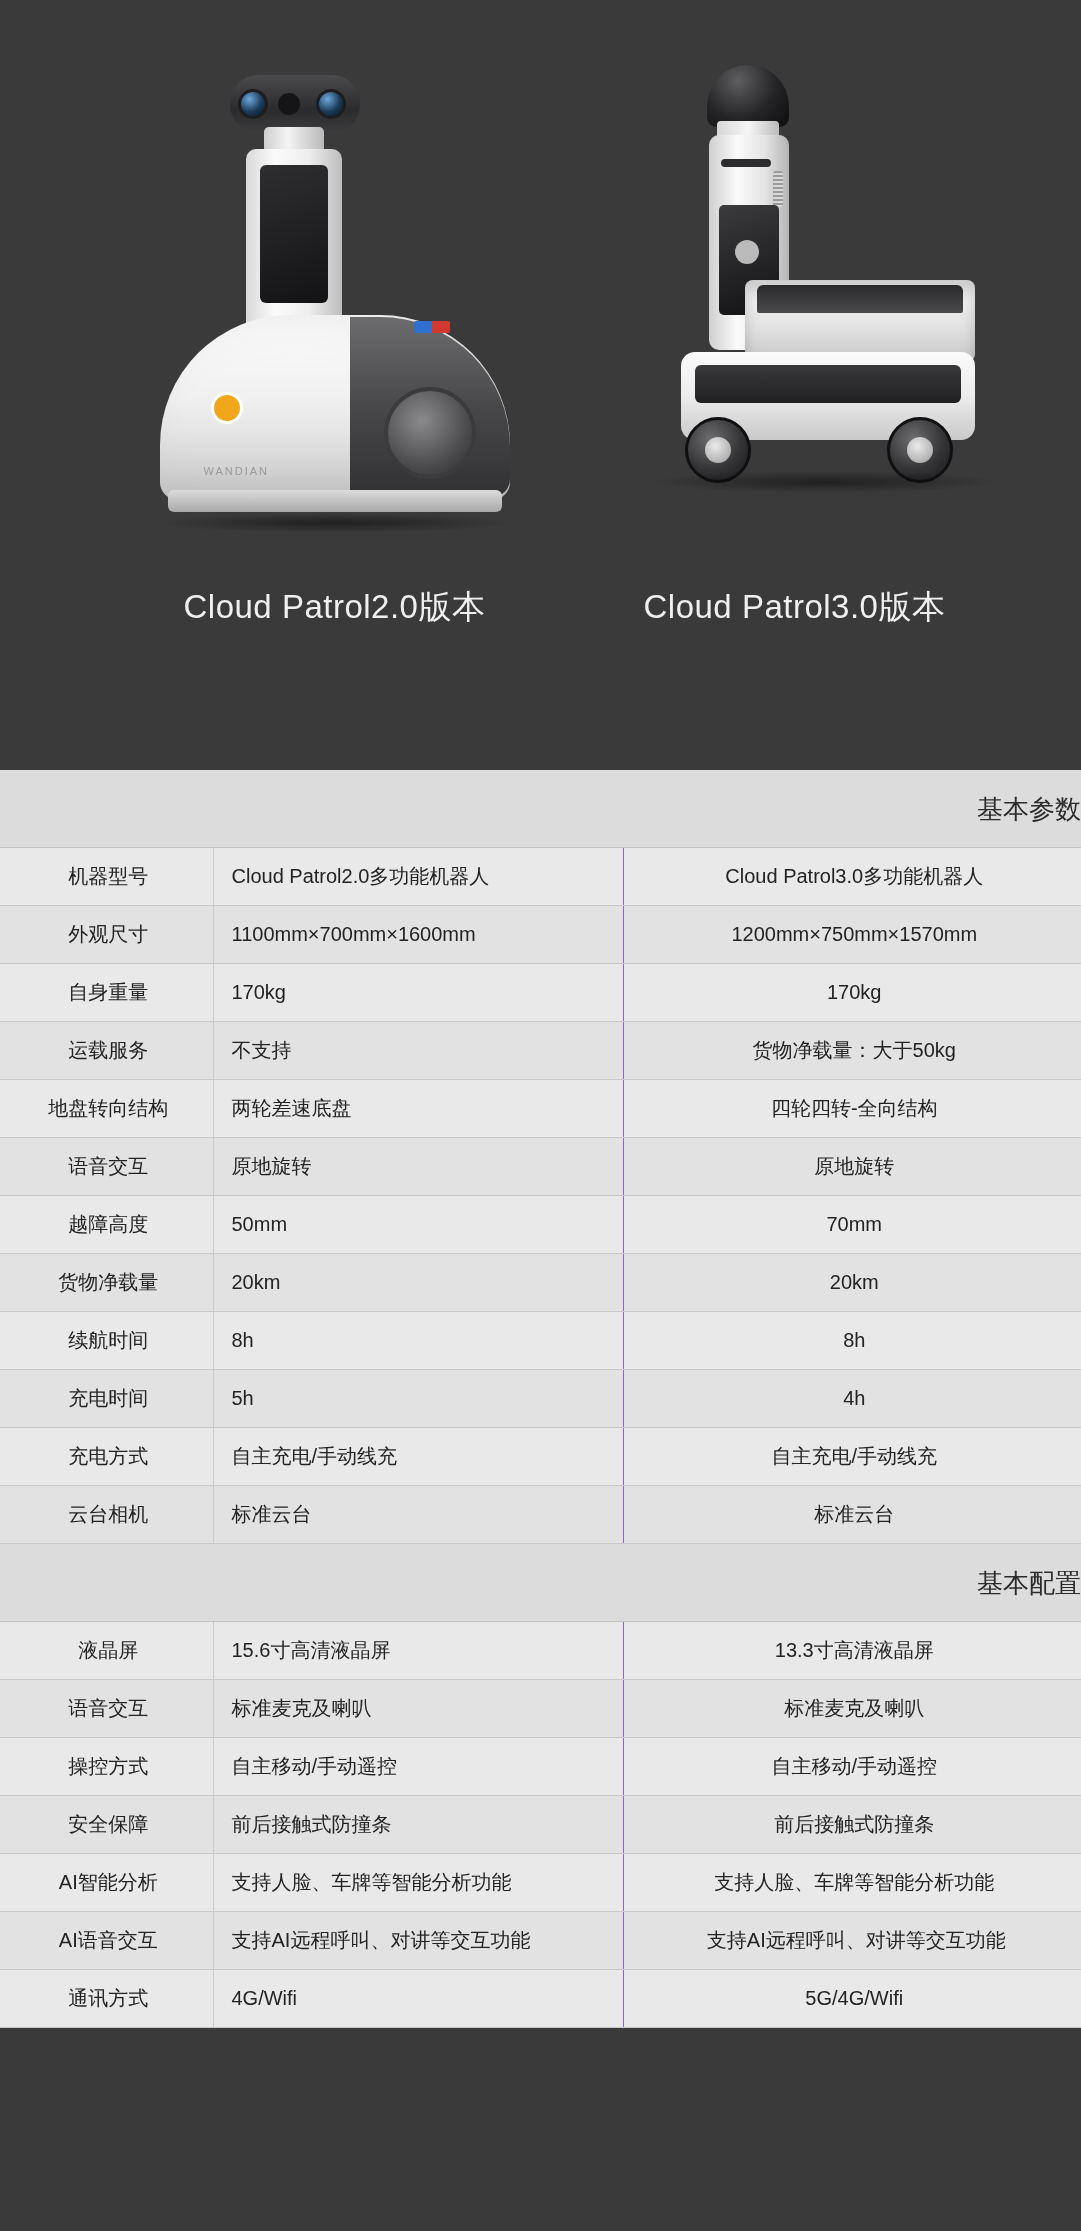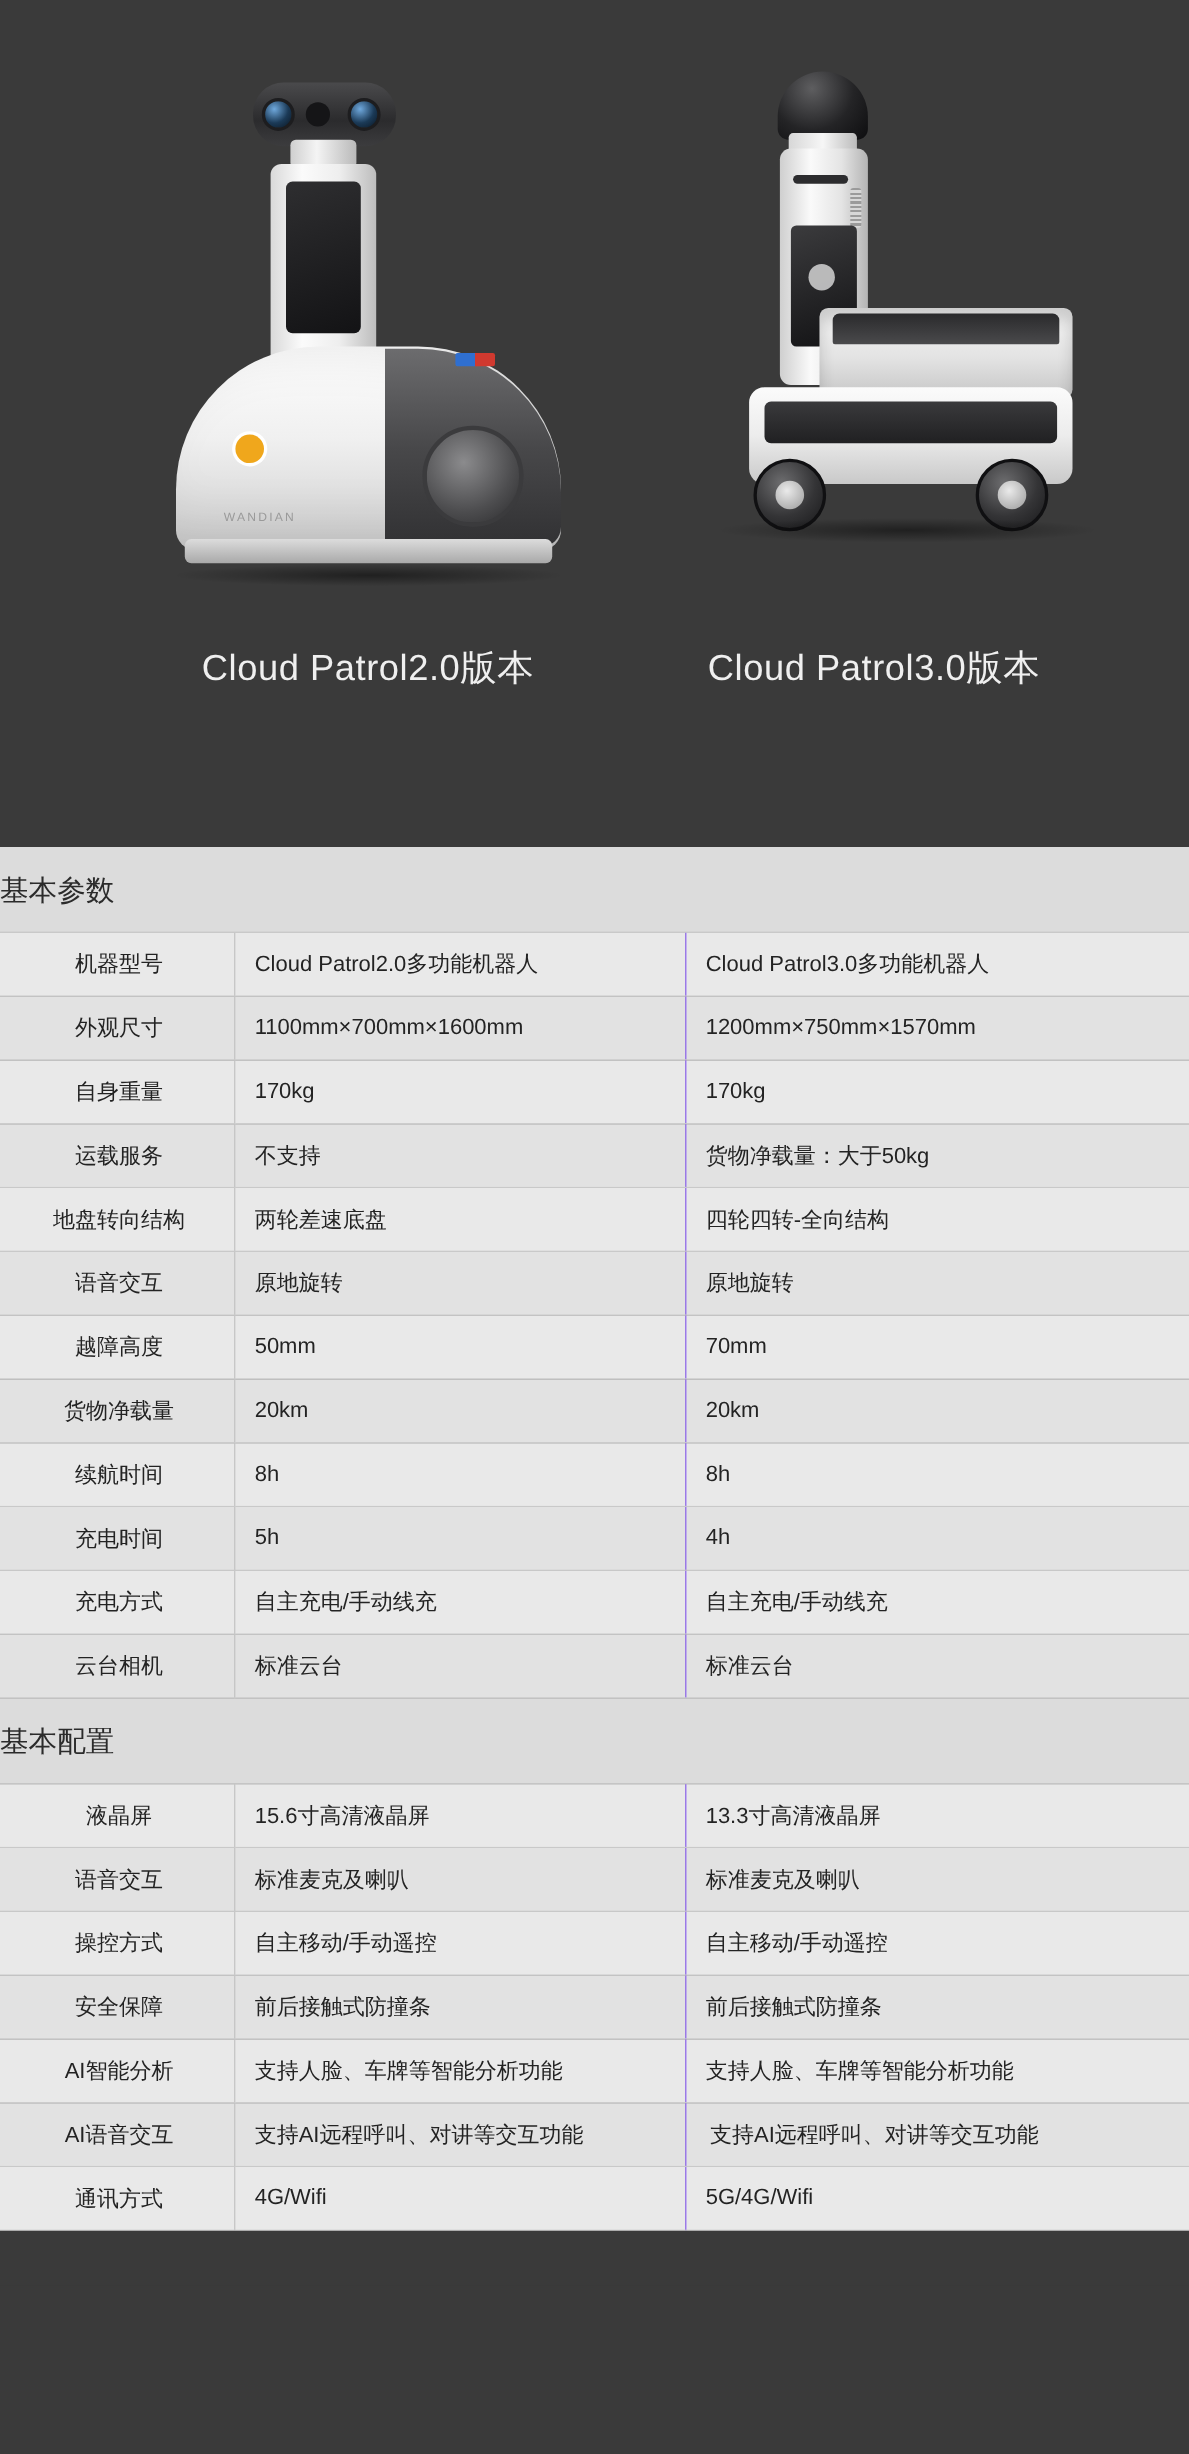--- a/index.html
+++ b/index.html
@@ -188,21 +188,21 @@
   .r3-hub.lf { left: 80px; }
   .r3-hub.rf { left: 282px; }
   .r3-shadow {
     position: absolute; left: 30px; top: 406px; width: 340px; height: 22px;
     background: radial-gradient(ellipse at center, rgba(0,0,0,0.45) 0%, rgba(0,0,0,0) 72%);
   }
 
   
   .spec { width: 1081px; }
   .section-header {
-    text-align: left;
+    text-align: right;
     color: #2b2b2b;
     font-size: 26px;
     padding: 22px 0 20px;
     background: #dcdcdc;
     border-bottom: 1px solid #c3c3c3;
   }
   table.spec-table {
     width: 1081px;
     border-collapse: collapse;
     table-layout: fixed;
@@ -217,21 +217,21 @@
   }
   table.spec-table tr:nth-child(even) td { background: #e2e2e2; }
   td.label {
     width: 213px;
     text-align: center;
     padding-left: 0;
     padding-right: 0;
     border-right: 1px solid #c9c9c9;
   }
   td.v1 { width: 410px; border-right: 1px solid #8b5cf6; }
-  td.v2 { width: 458px; }
+  td.v2 { width: 458px; text-align: center; }
   .v2.pad { padding-left: 22px; }
   .bottom-pad { height: 50px; background: #3a3a3a; }
 </style>
 </head>
 <body>
 
 <div class="page">
 
   <div class="hero">
     <div class="hero-products">

